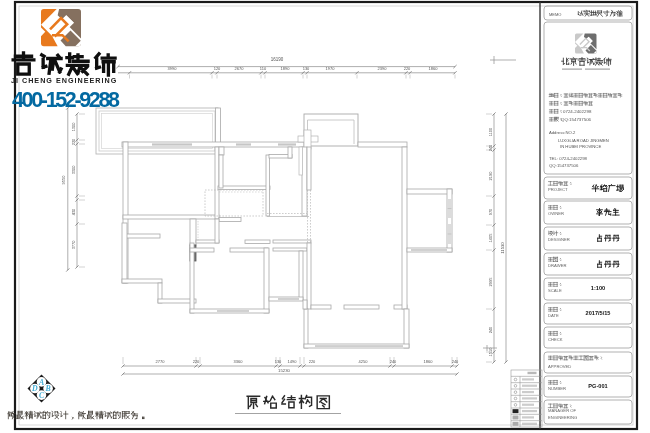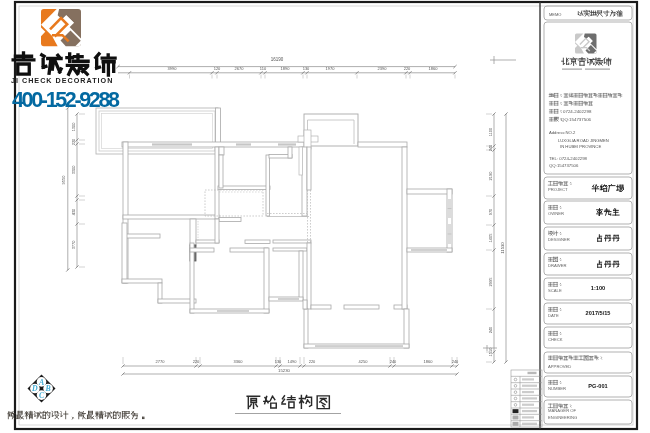--- a/index.html
+++ b/index.html
@@ -617,15 +617,15 @@
         <path transform="translate(548.0 403.5) scale(0.0480)" d="M12 12L88 12M50 12L50 86M6 86L94 86"></path>
         <path transform="translate(553.1 403.5) scale(0.0480)" d="M15 10L15 90M15 10L85 10M85 10L85 90M15 90L85 90M15 50L85 50"></path>
         <path transform="translate(558.2 403.5) scale(0.0480)" d="M20 10L12 50M15 30L90 30M55 12L48 90M30 62L82 62M80 35L80 88"></path>
         <path transform="translate(563.3 403.5) scale(0.0480)" d="M10 20L90 20M30 20L30 90M70 20L70 90M10 90L90 90M45 45L60 45"></path>
         <path transform="translate(568.4 403.5) scale(0.0480)" d="M46 30L54 40M46 64L54 74"></path>
       </g>
       <text x="548" y="412" font-size="4.2" fill="#666" text-anchor="start" font-family="Liberation Sans, sans-serif">MANAGER OF</text>
       <text x="548" y="418.5" font-size="4.2" fill="#666" text-anchor="start" font-family="Liberation Sans, sans-serif">ENGINEERING</text>
 </svg>
 
-<div class="en">JI CHECK DECORATION</div>
+<div class="en">JI CHENG ENGINEERING</div>
 
 <div class="phone">400-152-9288</div>
 </div>
 </body></html>

